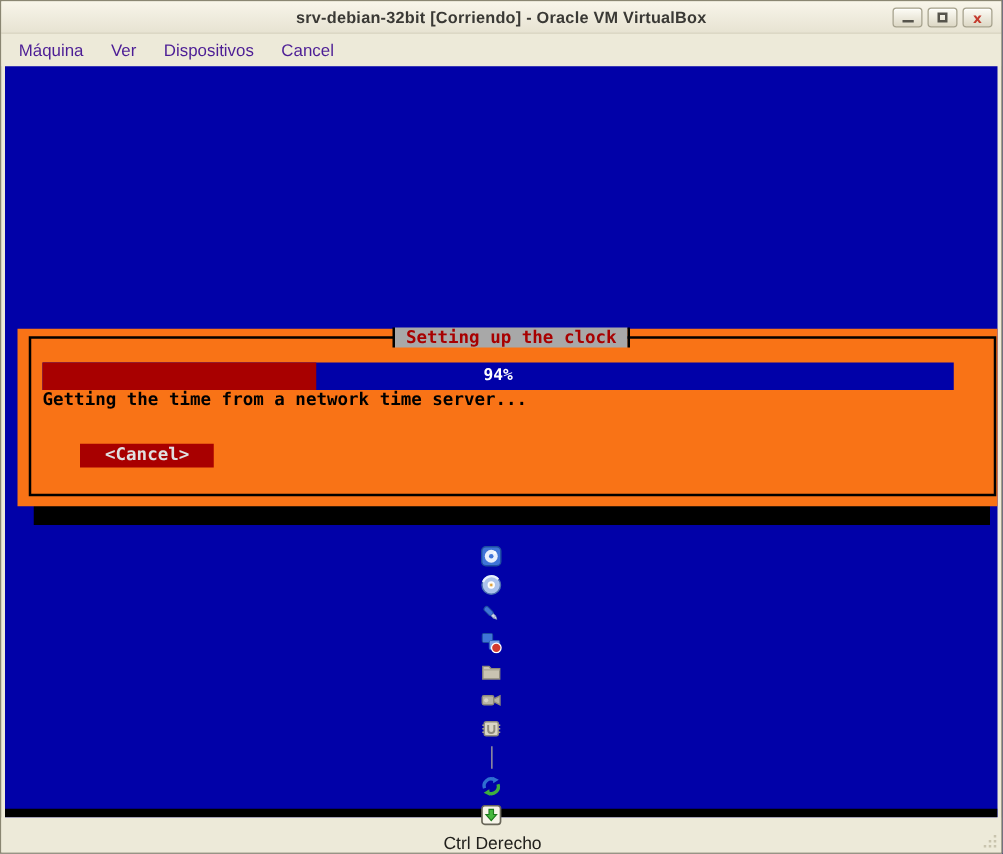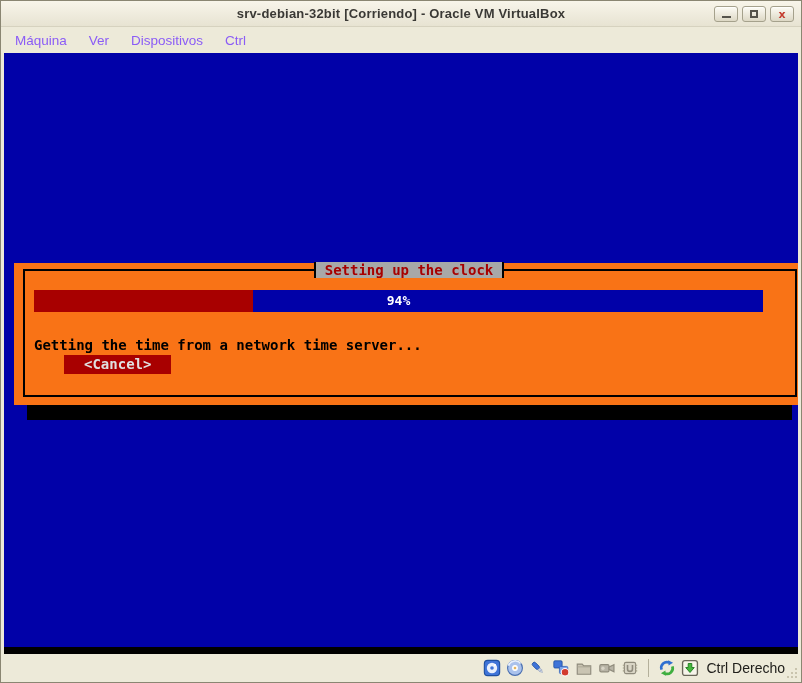--- a/index.html
+++ b/index.html
@@ -34,21 +34,21 @@
   .glyph-min { width:9px; height:2px; background:#56544c; margin-top:6px; }
   .glyph-max { width:8px; height:8px; border:2px solid #56544c; }
   .glyph-close { color:#c43c2e; font-size:11px; font-weight:bold; line-height:1; font-family:"DejaVu Sans", sans-serif; }
 
   
   .menubar {
     height:26px; background:#edead9; display:flex; align-items:center;
     padding-left:3px;
   }
   .menu-item {
-    font-size:13.5px; color:#8b5cf6; padding:16px 11px; cursor:default;
+    font-size:13.5px; color:#4c1d95; padding:16px 11px; cursor:default;
   }
 
   
   .vm-screen {
     position:relative; margin:0 3px; height:601px; background:#0101a8; overflow:hidden;
   }
   .vm-bottom-band {
     position:absolute; left:0; right:0; bottom:0; height:7px; background:#000;
   }
 
@@ -79,34 +79,34 @@
     background:#0101a8;
   }
   .progress-fill {
     position:absolute; left:0; top:0; bottom:0; background:#a80000; width:0;
   }
   .progress-label {
     position:absolute; inset:0; color:#fff; font-size:13px; font-weight:bold;
     text-align:center; line-height:22px;
   }
   .dialog-message {
-    position:absolute; left:20px; top:74px; color:#000; font-size:14px;
+    position:absolute; left:20px; top:49px; color:#000; font-size:14px;
     font-weight:bold; white-space:pre;
   }
   .cancel-button {
     position:absolute; left:50px; top:92px; background:#a80000; color:#e0e0e0;
     font-size:14px; font-weight:bold; line-height:19px; padding:0 20px;
     white-space:pre; cursor:default;
   }
 
   
   .statusbar {
     position:relative; height:28px; background:#edead9;
     display:flex; align-items:center; justify-content:flex-end;
-    padding-right:16px; gap:5px;
+    padding-right:16px; gap:5px;flex-direction:column;
   }
   .status-icon { width:18px; height:18px; flex:none; display:block; }
   .status-sep { width:1px; height:18px; background:#b4b09b; margin:0 4px; flex:none; }
   .hostkey-label { font-size:14px; color:#21201c; margin-left:2px; }
   .resize-grip { position:absolute; right:2px; bottom:2px; }
 </style>
 </head>
 <body>
 
 <div class="window">
@@ -123,21 +123,21 @@
       <div class="wbtn">
         <span class="glyph-close">x</span>
       </div>
     </div>
   </div>
 
   <div class="menubar">
     <span class="menu-item">Máquina</span>
     <span class="menu-item">Ver</span>
     <span class="menu-item">Dispositivos</span>
-    <span class="menu-item">Ctrl</span>
+    <span class="menu-item">Cancel</span>
   </div>
 
   <div class="vm-screen">
 
     <div class="dialog-shadow"></div>
 
     <div class="dialog">
       <div class="dialog-frame"></div>
 
       <div class="dialog-titlebar">

